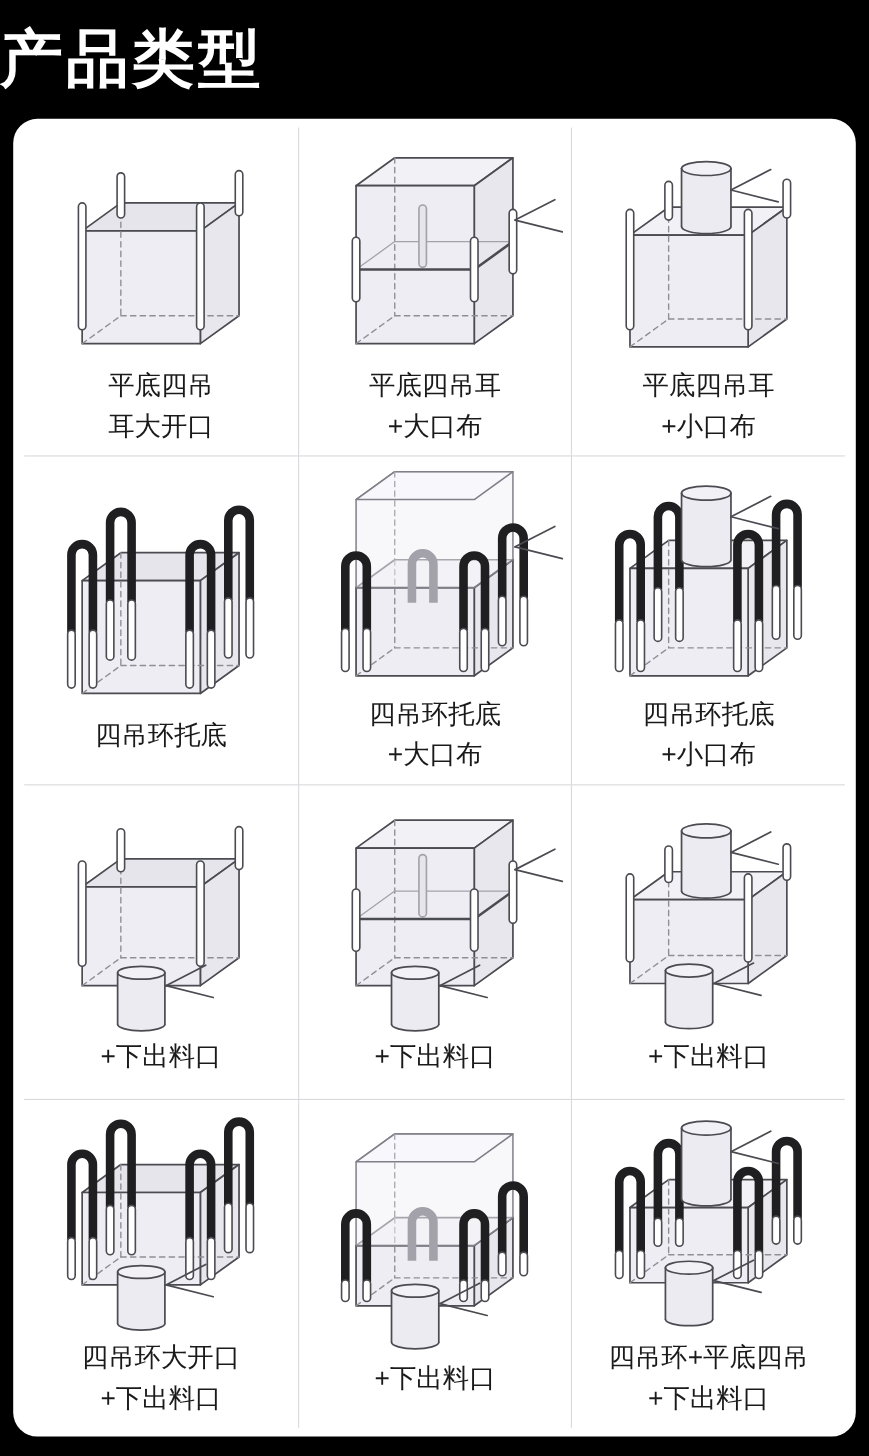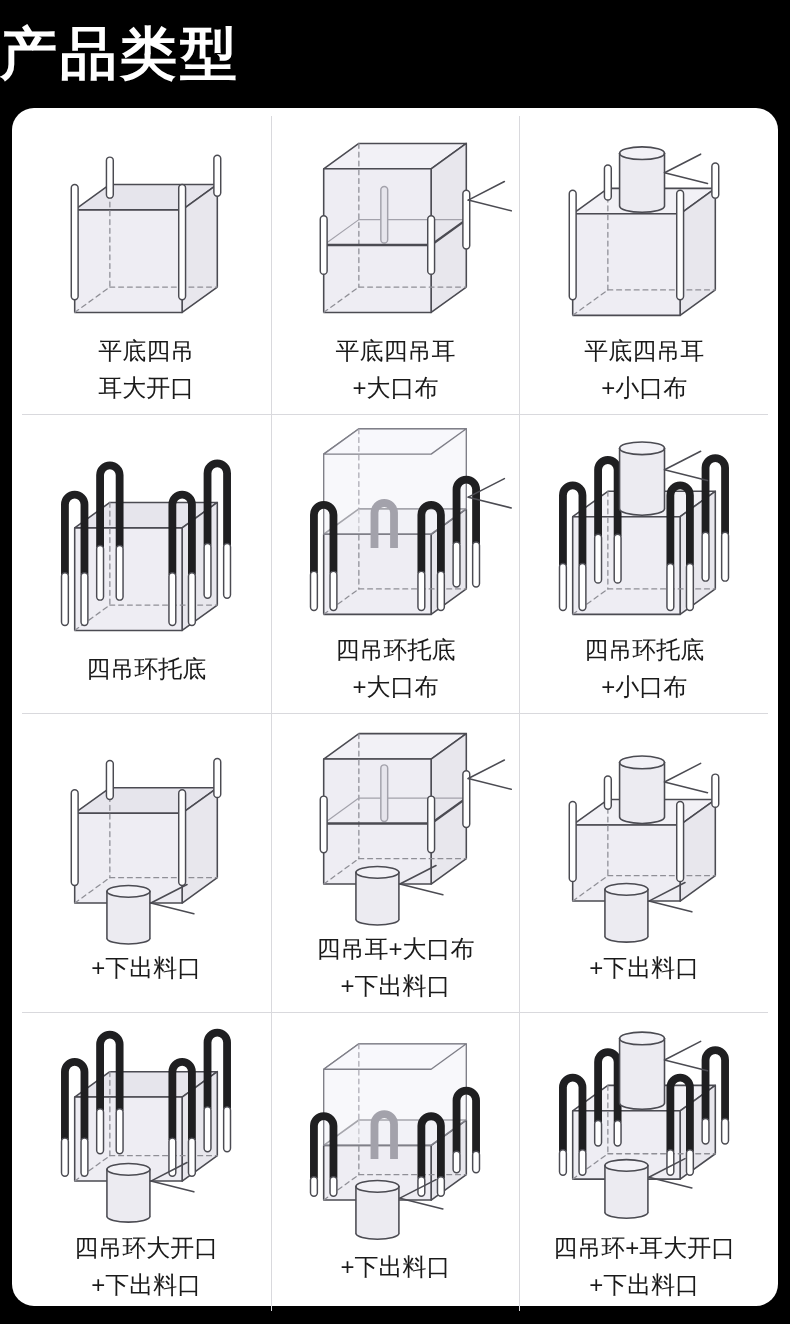--- a/index.html
+++ b/index.html
@@ -259,21 +259,20 @@
           <ellipse cx="97" cy="158" rx="22" ry="6" fill="#f2f1f6" stroke="#4b4b52" stroke-width="1.6"></ellipse>
           <line x1="75" y1="158" x2="75" y2="206" stroke="#4b4b52" stroke-width="1.6" stroke-linecap="round"></line>
           <line x1="119" y1="158" x2="119" y2="206" stroke="#4b4b52" stroke-width="1.6" stroke-linecap="round"></line>
           <path d="M 75 206 A 22 6 0 0 0 119 206" fill="none" stroke="#4b4b52" stroke-width="1.6"></path>
           <line x1="190" y1="62" x2="227" y2="43" stroke="#4b4b52" stroke-width="1.6" stroke-linecap="round"></line>
           <line x1="190" y1="62" x2="234" y2="73" stroke="#4b4b52" stroke-width="1.6" stroke-linecap="round"></line>
           <line x1="120" y1="170" x2="157" y2="151" stroke="#4b4b52" stroke-width="1.6" stroke-linecap="round"></line>
           <line x1="120" y1="170" x2="164" y2="181" stroke="#4b4b52" stroke-width="1.6" stroke-linecap="round"></line>
         </svg>
       <div class="label">
-        <div>四吊耳+大口布</div>
         <div>+下出料口</div>
       </div>
     </div>
 
     <div class="cell">
       <svg class="illu" viewBox="0 0 230 215">
           <path d="M 42 90 L 78 64 L 188 64 L 188 142 L 152 168 L 42 168 Z" fill="#ecebf1" stroke="none" stroke-width="1.6" stroke-linejoin="round"></path>
           <path d="M 42 90 L 78 64 L 188 64 L 152 90 Z" fill="#f2f1f6" stroke="#4b4b52" stroke-width="1.6" stroke-linejoin="round"></path>
           <path d="M 152 90 L 188 64 L 188 142 L 152 168 Z" fill="#e8e7ed" stroke="#4b4b52" stroke-width="1.6" stroke-linejoin="round"></path>
           <path d="M 42 90 L 152 90 L 152 168 L 42 168 Z" fill="rgba(238,237,243,0.85)" stroke="#4b4b52" stroke-width="1.6" stroke-linejoin="round"></path>
@@ -404,19 +403,19 @@
           <ellipse cx="97" cy="152" rx="22" ry="6" fill="#f2f1f6" stroke="#4b4b52" stroke-width="1.6"></ellipse>
           <line x1="75" y1="152" x2="75" y2="200" stroke="#4b4b52" stroke-width="1.6" stroke-linecap="round"></line>
           <line x1="119" y1="152" x2="119" y2="200" stroke="#4b4b52" stroke-width="1.6" stroke-linecap="round"></line>
           <path d="M 75 200 A 22 6 0 0 0 119 200" fill="none" stroke="#4b4b52" stroke-width="1.6"></path>
           <line x1="136" y1="44" x2="173" y2="25" stroke="#4b4b52" stroke-width="1.6" stroke-linecap="round"></line>
           <line x1="136" y1="44" x2="180" y2="55" stroke="#4b4b52" stroke-width="1.6" stroke-linecap="round"></line>
           <line x1="120" y1="164" x2="157" y2="145" stroke="#4b4b52" stroke-width="1.6" stroke-linecap="round"></line>
           <line x1="120" y1="164" x2="164" y2="175" stroke="#4b4b52" stroke-width="1.6" stroke-linecap="round"></line>
         </svg>
       <div class="label">
-        <div>四吊环+耳大开口</div>
+        <div>四吊环+平底四吊</div>
         <div>+下出料口</div>
       </div>
     </div>
 
   </div>
 </div>
 
 </body></html>

